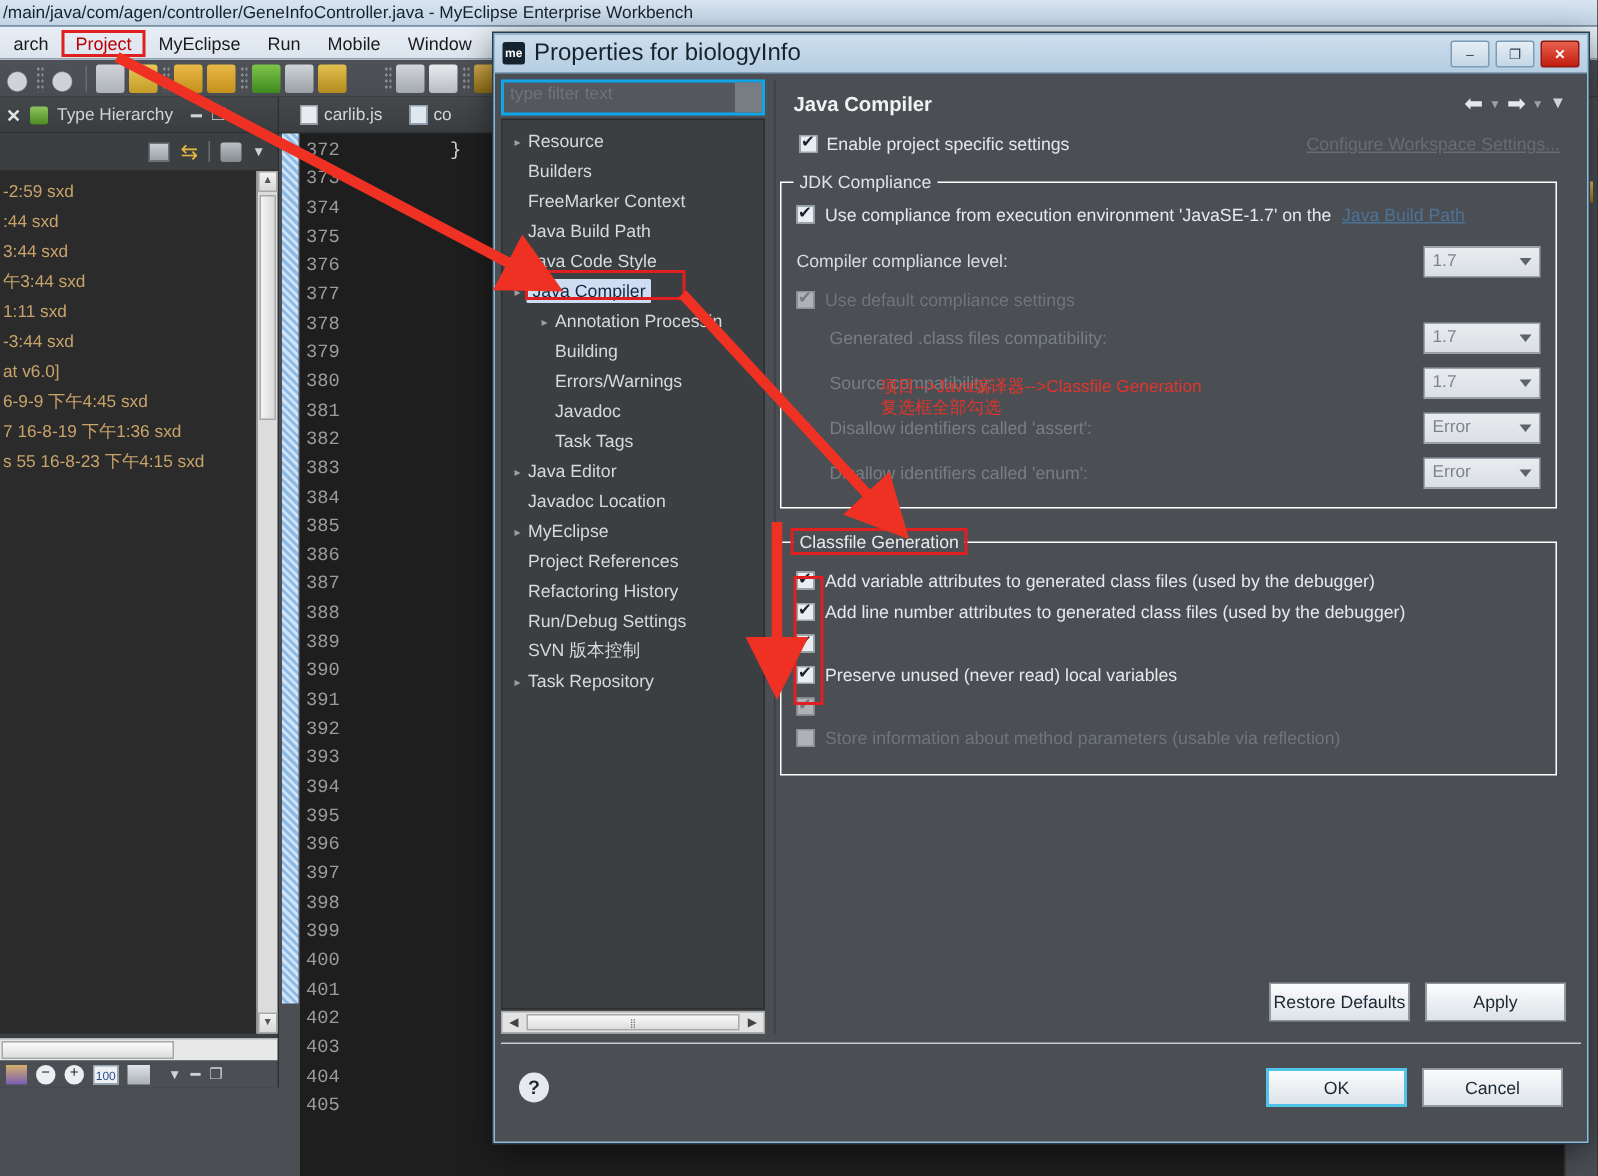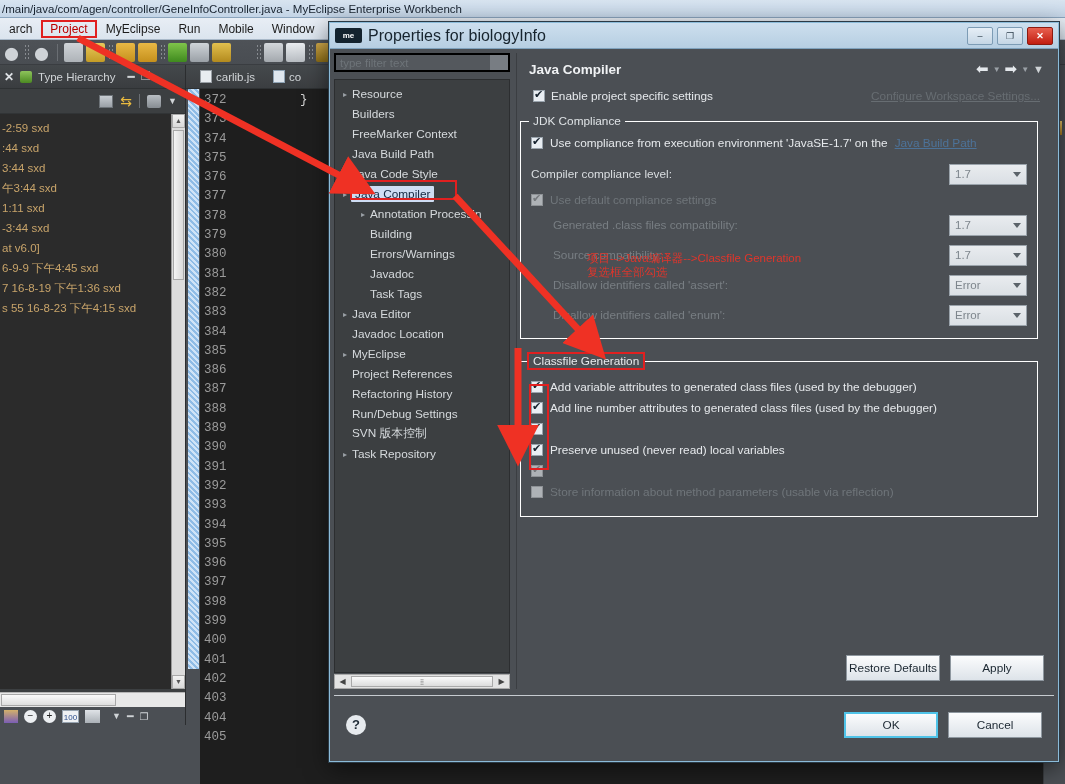--- a/index.html
+++ b/index.html
@@ -146,42 +146,42 @@
     background: #4b4f54;
     border: 1px solid #8bbbd9;
     box-shadow: 0 0 0 1px #2b3a45, 0 6px 22px rgba(0,0,0,.55);
   }
   .dlg-titlebar {
     height: 26px; background: linear-gradient(#cddfee,#b6cee2);
     display: flex; align-items: center; padding-left: 5px;
     border-bottom: 1px solid #7fa2bd;
   }
   .dlg-icon {
-    width: 27px; height: 15px; background: #14232e; color: #fff;
+    width: 15px; height: 15px; background: #14232e; color: #fff;
     font-size: 8px; font-weight: bold; line-height: 15px; text-align: center;
     border-radius: 2px; margin-right: 6px;
   }
   .dlg-title { font-size: 16px; color: #17242e; flex: 1; }
   .dlg-winbtns { display: flex; gap: 4px; padding-right: 5px; }
   .wbtn {
     width: 26px; height: 18px; border: 1px solid #7d9cb5; border-radius: 2px;
     background: linear-gradient(#e6eef6,#c5d6e5);
     font-size: 9px; color: #2a3b49; text-align: center; line-height: 16px;
   }
   .wbtn.close { background: linear-gradient(#e8604f,#c11d10);
     border-color: #8c1a10; color: #fff; font-weight: bold; }
 
   .dlg-content { position: absolute; left:0; top:26px; right:0; bottom:0; }
 
   
   .dlg-tree-wrap {
     position: absolute; left: 4px; top: 4px; width: 176px; bottom: 72px;
   }
   .filter-box {
-    height: 19px; background: #54585d; border: 2px solid #000000;
+    height: 24px; background: #54585d; border: 2px solid #0ea5e9;
     color: #6e7479; font-size: 11.5px; line-height: 16px; padding-left: 4px;
     position: relative;
   }
   .filter-box .fbtn {
     position: absolute; right: 0px; top: 0px; bottom: 0px; width: 18px;
     background: #787d83;
   }
   .tree {
     position: absolute; left: 0; top: 26px; right: 0; bottom: 16px;
     background: #3c3f41; border: 1px solid #2c2e30; overflow: hidden;

